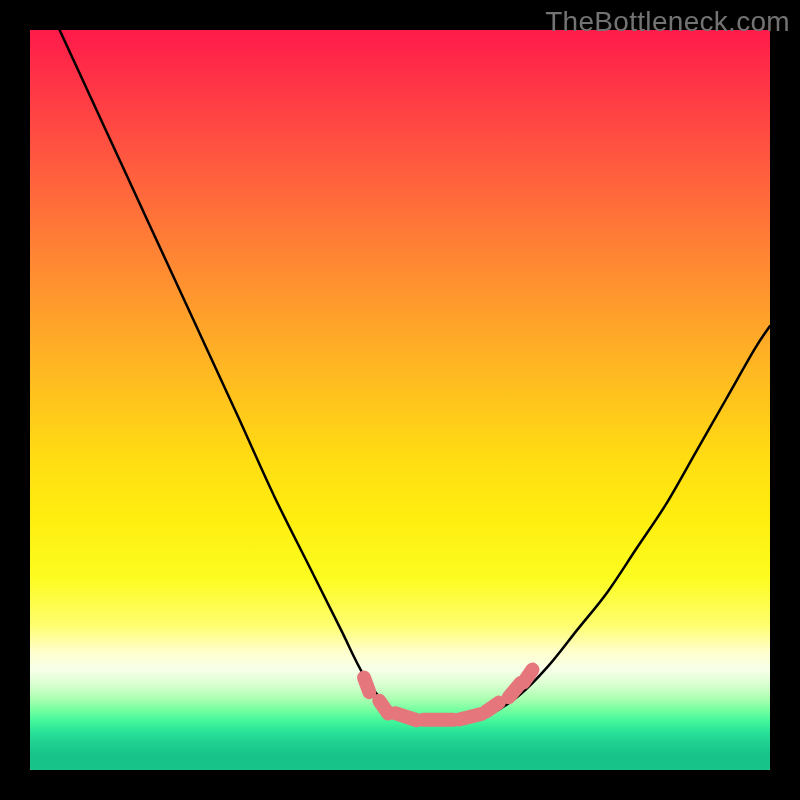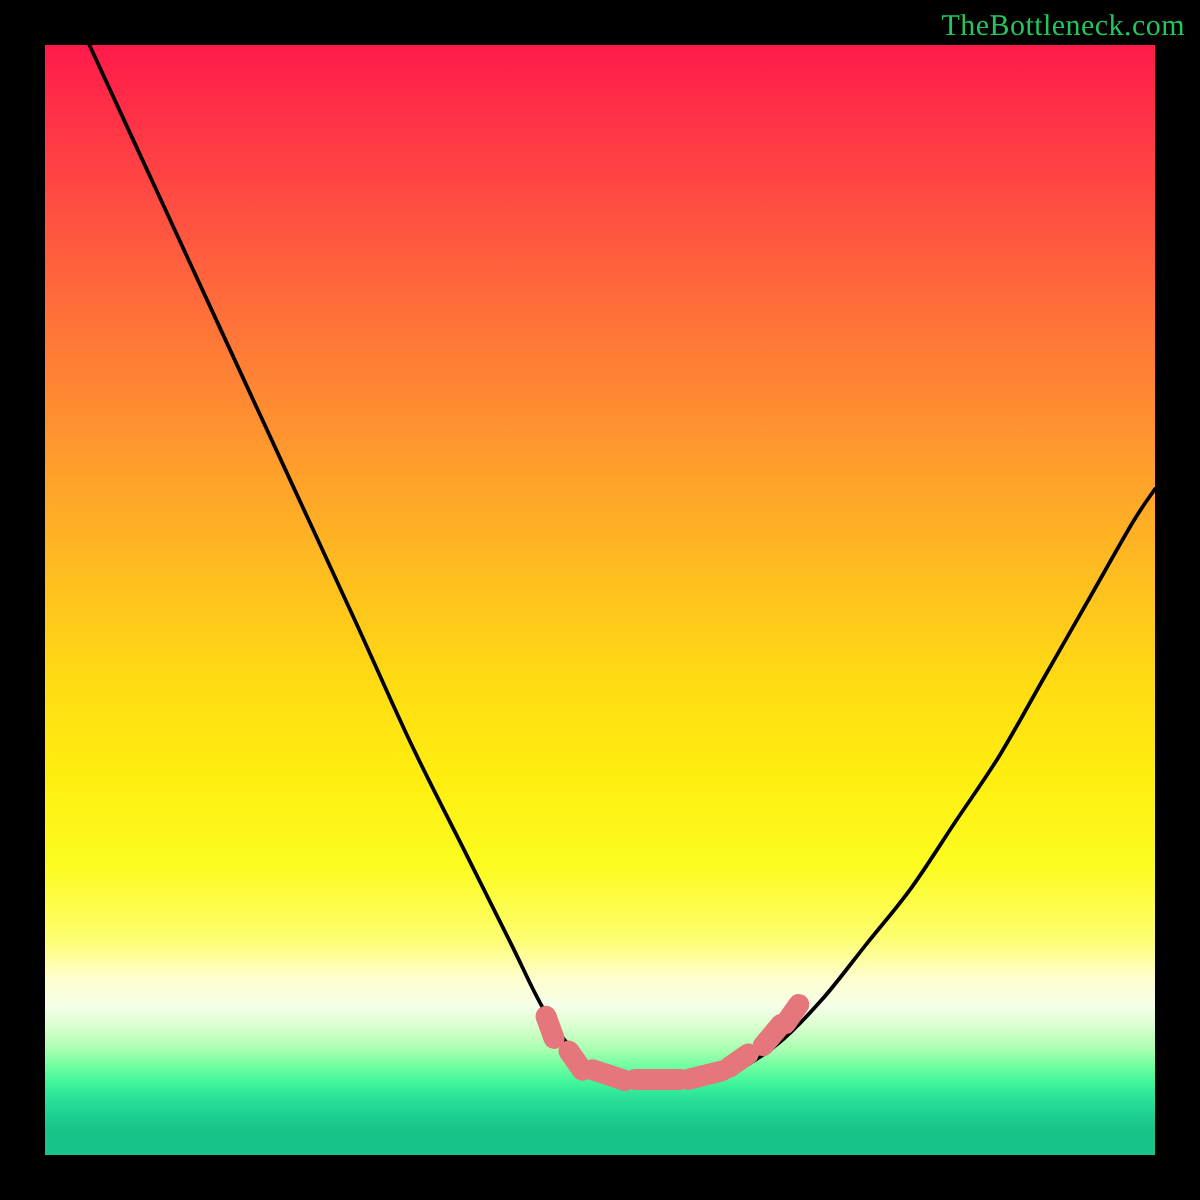--- a/index.html
+++ b/index.html
@@ -67,24 +67,24 @@
     stroke-linecap: round;
     stroke-linejoin: round;
   }
   .blob {
     fill: #e5777c;
   }
   .attribution {
     position: absolute;
     top: 6px;
     right: 10px;
-    font-family: Liberation Serif, serif;
-    font-size: 20px;
+    font-family: Liberation Sans, sans-serif;
+    font-size: 28px;
     font-weight: 500;
-    color: #22c55e;
+    color: #737373;
     letter-spacing: 0.3px;
   }
 </style>
 </head>
 <body>
 
 <div class="frame">
   <div class="plot-area">
     <div class="gradient-bg"></div>
     <svg class="svg-layer" viewBox="0 0 740 740" preserveAspectRatio="none">

